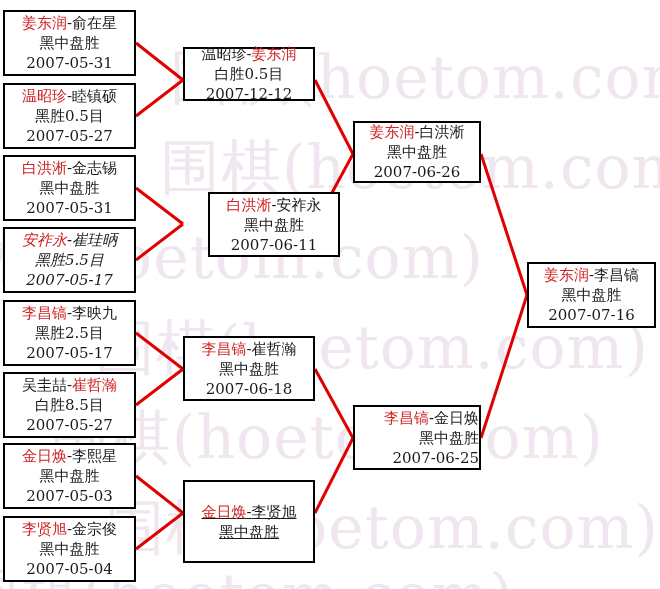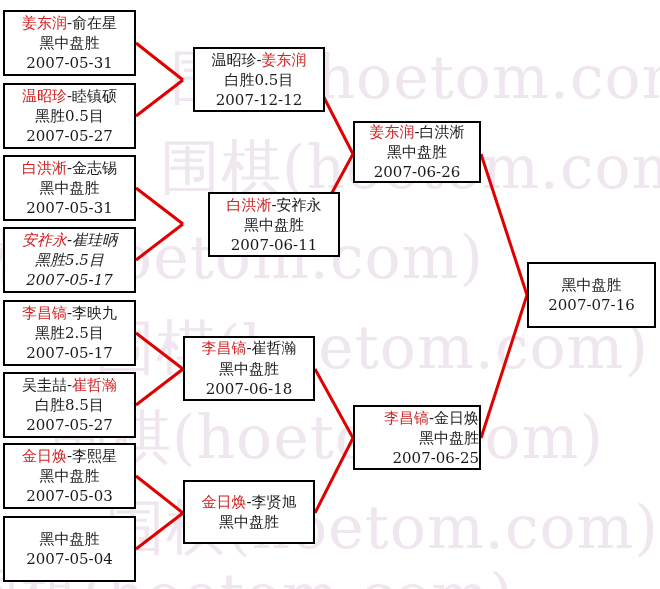--- a/index.html
+++ b/index.html
@@ -89,53 +89,55 @@
     <div class="row"><span class="p">吴圭喆</span><span>-</span><span class="p win">崔哲瀚</span></div>
     <div class="row">白胜8.5目</div>
     <div class="row">2007-05-27</div>
   </div>
   <div class="box" style="left:3px;top:443px;width:133px;height:66px;">
     <div class="row"><span class="p win">金日焕</span><span>-</span><span class="p">李熙星</span></div>
     <div class="row">黑中盘胜</div>
     <div class="row">2007-05-03</div>
   </div>
   <div class="box" style="left:3px;top:516px;width:133px;height:66px;">
+    <div class="row"><span class="p win">李贤旭</span><span>-</span><span class="p">金宗俊</span></div>
     <div class="row">黑中盘胜</div>
     <div class="row">2007-05-04</div>
   </div>
 
-  <div class="box" style="left:193px;top:47px;width:132px;height:65px;">
+  <div class="box" style="left:183px;top:47px;width:132px;height:54px;">
     <div class="row"><span class="p">温昭珍</span><span>-</span><span class="p win">姜东润</span></div>
     <div class="row">白胜0.5目</div>
     <div class="row">2007-12-12</div>
   </div>
   <div class="box" style="left:168px;top:192px;width:132px;height:65px;margin-left:40px;">
     <div class="row"><span class="p win">白洪淅</span><span>-</span><span class="p">安祚永</span></div>
     <div class="row">黑中盘胜</div>
     <div class="row">2007-06-11</div>
   </div>
-  <div class="box" style="left:183px;top:336px;width:132px;height:65px;justify-content:space-between;">
+  <div class="box" style="left:183px;top:336px;width:132px;height:65px;">
     <div class="row"><span class="p win">李昌镐</span><span>-</span><span class="p">崔哲瀚</span></div>
     <div class="row">黑中盘胜</div>
     <div class="row">2007-06-18</div>
   </div>
-  <div class="box" style="left:183px;top:480px;width:132px;height:64px;">
+  <div class="box" style="left:183px;top:480px;width:132px;height:83px;text-decoration:underline;">
     <div class="row"><span class="p win">金日焕</span><span>-</span><span class="p">李贤旭</span></div>
     <div class="row">黑中盘胜</div>
   </div>
 
   <div class="box" style="left:353px;top:121px;width:128px;height:62px;">
     <div class="row"><span class="p win">姜东润</span><span>-</span><span class="p">白洪淅</span></div>
     <div class="row">黑中盘胜</div>
     <div class="row">2007-06-26</div>
   </div>
   <div class="box" style="left:353px;top:405px;width:128px;height:65px;align-items:flex-end;">
     <div class="row"><span class="p win">李昌镐</span><span>-</span><span class="p">金日焕</span></div>
     <div class="row">黑中盘胜</div>
     <div class="row">2007-06-25</div>
   </div>
 
   <div class="box" style="left:527px;top:262px;width:129px;height:66px;">
+    <div class="row"><span class="p win">姜东润</span><span>-</span><span class="p">李昌镐</span></div>
     <div class="row">黑中盘胜</div>
     <div class="row">2007-07-16</div>
   </div>
 
 </div>
 
 </body></html>

